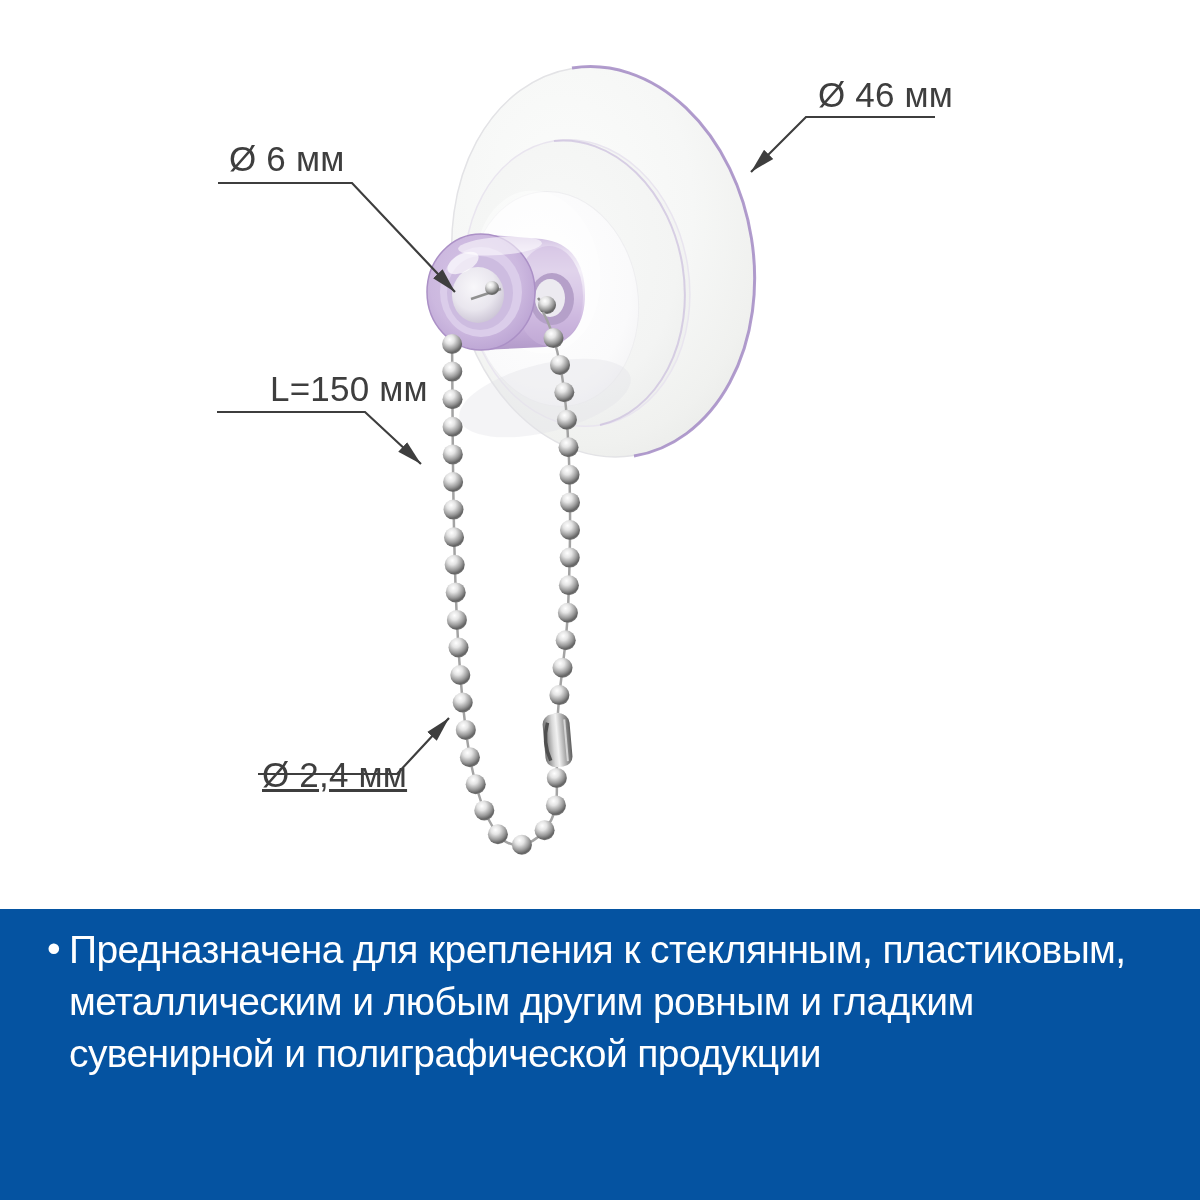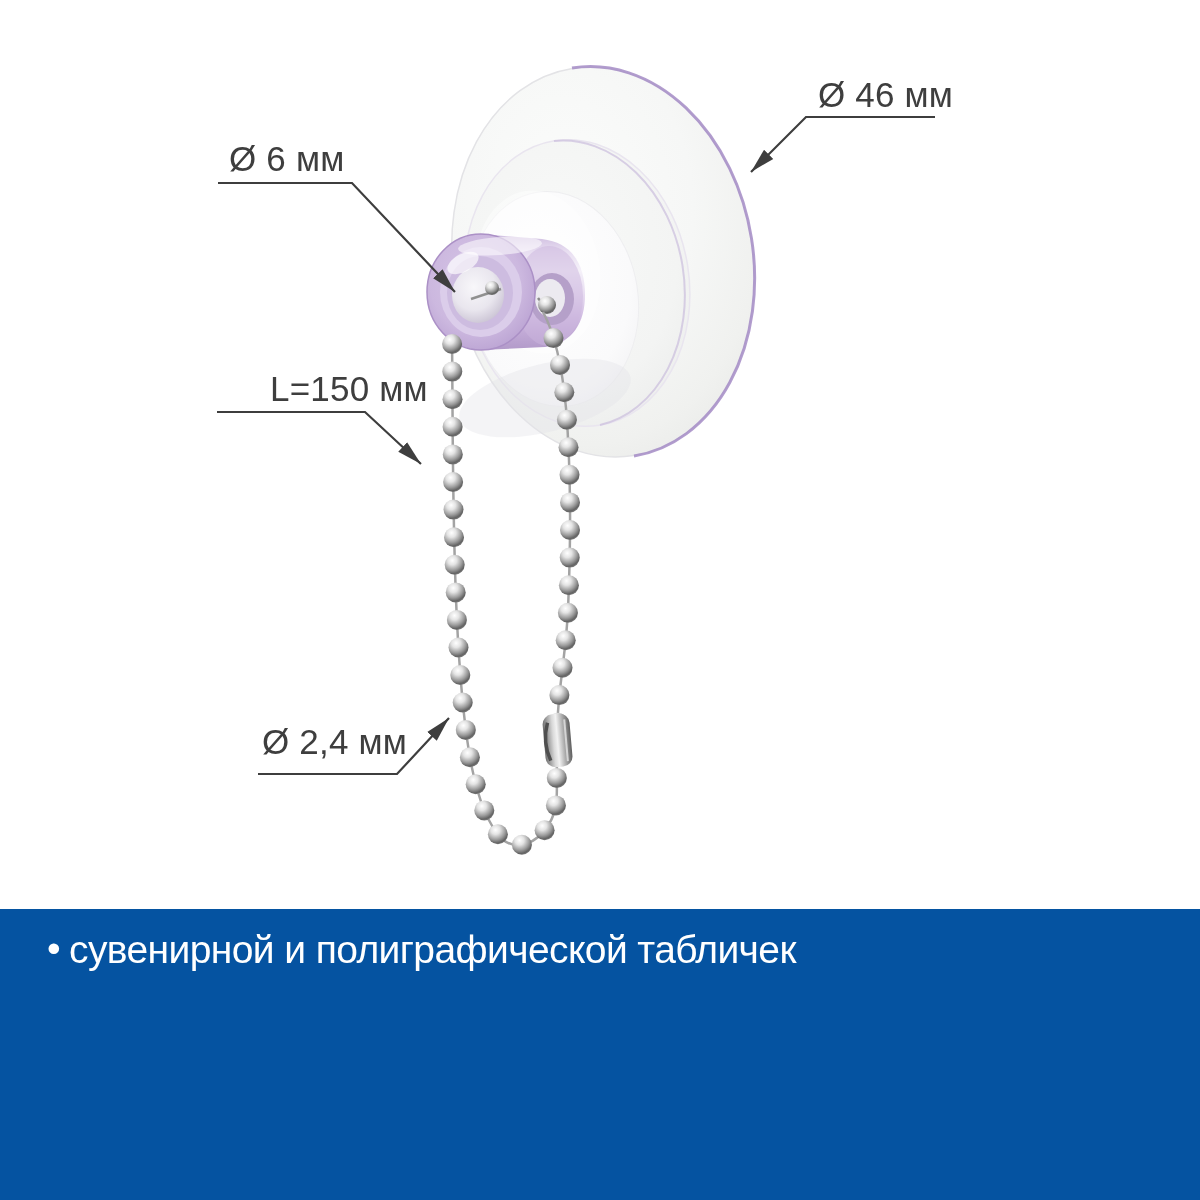--- a/index.html
+++ b/index.html
@@ -8,21 +8,21 @@
     background:#ffffff;font-family:"Liberation Sans",sans-serif;
   }
   .photo-svg{position:absolute;left:0;top:0;}
   .lbl{
     position:absolute;font-size:35px;color:var(--ann,#3e3e3e);
     letter-spacing:0.2px;white-space:nowrap;
   }
   .lbl-knob{left:229px;top:139px;}
   .lbl-cup{left:818px;top:75px;}
   .lbl-len{left:224px;top:369px;margin-left:46px;}
-  .lbl-ball{left:262px;top:722px;}
+  .lbl-ball{left:262px;top:755px;text-decoration:underline;}
   .panel{
     position:absolute;left:0;top:909px;width:1200px;height:291px;
     background:var(--panel,#0553a1);
   }
   .desc{
     position:relative;margin:15px 40px 0 69px;color:var(--panel-text,#ffffff);
     font-size:39px;line-height:52px;letter-spacing:-0.6px;
   }
   .dline{white-space:nowrap;}
   .bullet{position:absolute;left:-22px;top:-1px;}
@@ -183,16 +183,18 @@
   </svg>
 
   <div class="lbl lbl-knob">Ø 6 мм</div>
   <div class="lbl lbl-cup">Ø 46 мм</div>
   <div class="lbl lbl-len">L=150 мм</div>
   <div class="lbl lbl-ball">Ø 2,4 мм</div>
 
   <div class="panel">
     <div class="desc">
       <span class="bullet">•</span>
-      <div class="dline">сувенирной и полиграфической табличек</div>
+      <div class="dline">Предназначена для крепления к стеклянным, пластиковым,</div>
+      <div class="dline">металлическим и любым другим ровным и гладким</div>
+      <div class="dline">сувенирной и полиграфической продукции</div>
     </div>
   </div>
 </div>
 
 </body></html>

